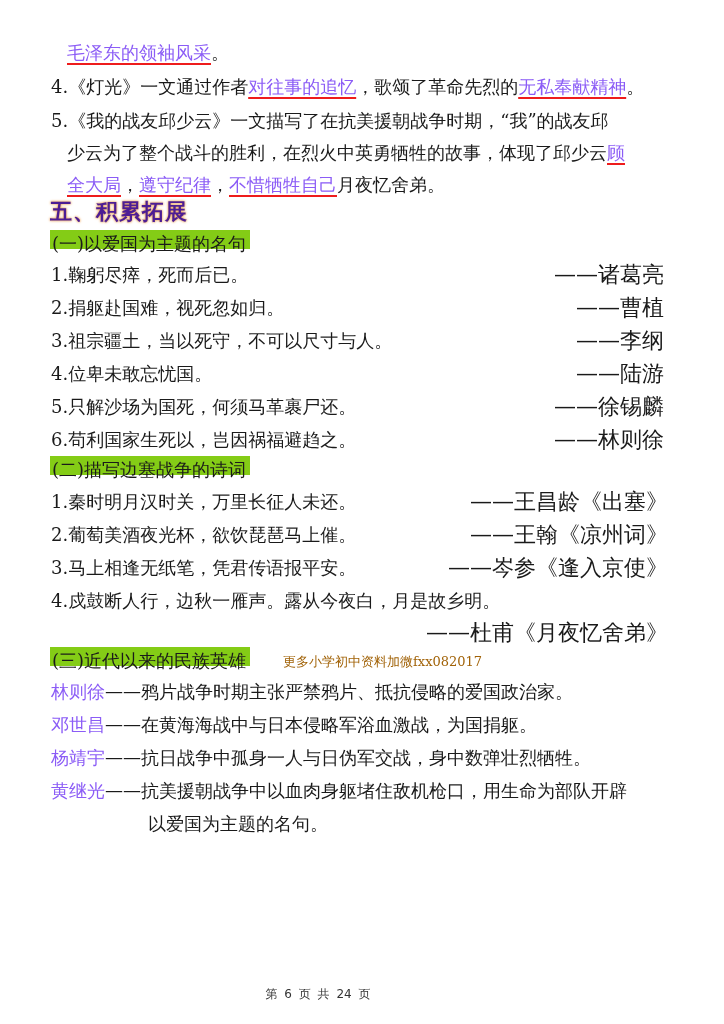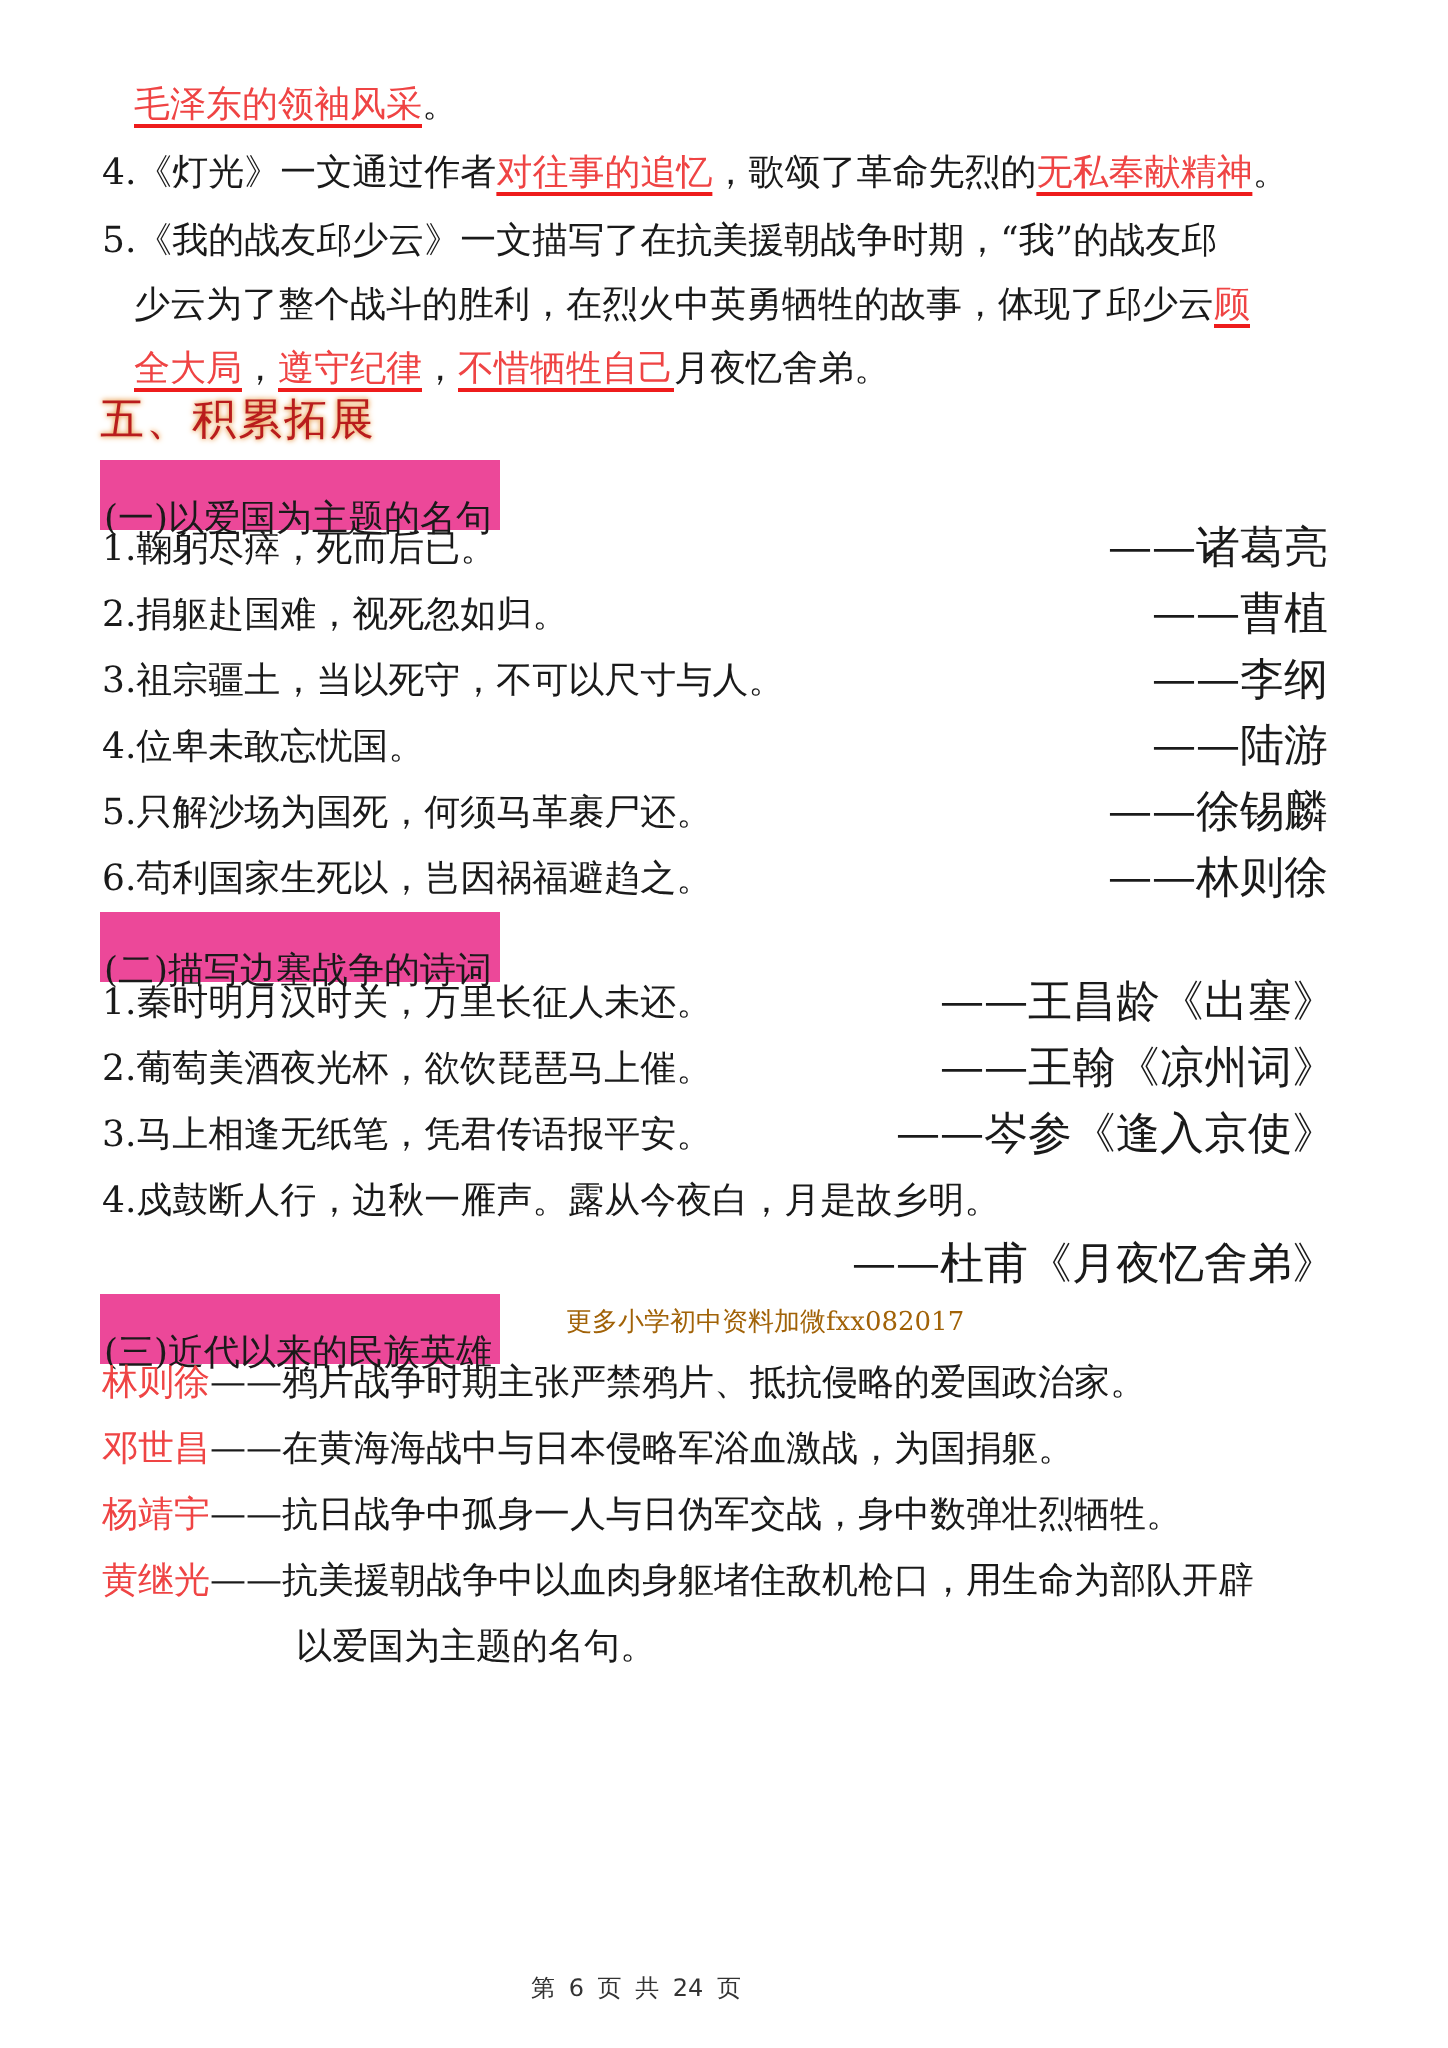--- a/index.html
+++ b/index.html
@@ -5,32 +5,32 @@
   html, body { margin: 0; padding: 0; background: #ffffff; }
   body {
     width: 724px; height: 1024px; position: relative; overflow: hidden;
     font-family: "DejaVu Serif", "Liberation Serif", serif;
     color: #1a1a1a;
   }
   .line {
     position: absolute; left: 0; white-space: nowrap;
     font-size: 18px; line-height: 26px; height: 26px;
   }
-  .red { color: #ef4444; }
+  .red { color: #8b5cf6; }
   .ul { text-decoration: underline; text-decoration-color: #ee1c1c; text-decoration-thickness: 1.5px; text-underline-offset: 4px; }
   .heading {
     position: absolute; left: 50px; top: 196px;
-    font-size: 22px; font-weight: normal; line-height: 30px;
-    color: #b91c1c;
+    font-size: 22px; font-weight: bold; line-height: 30px;
+    color: #4c1d95;
     text-shadow: 0 0 3px #e9a25a, 0 0 2px #f2b777;
     letter-spacing: 1px;
   }
   .subhead {
     position: absolute; left: 50px; height: 19px; line-height: 27px;
-    background: #ec4899; font-size: 18px; padding: 16px 4px 0 2px;
+    background: #84cc16; font-size: 18px; padding: 0 4px 0 2px;
     white-space: nowrap;
   }
   .attr { position: absolute; right: 60px; font-size: 22px; line-height: 26px; white-space: nowrap; }
   .attr.wide { right: 56px; }
   .watermark {
     position: absolute; left: 283px; top: 652px;
     font-size: 13px; color: #a16207; line-height: 20px; white-space: nowrap;
   }
   .footer {
     position: absolute; left: 0; width: 636px; top: 986px;

